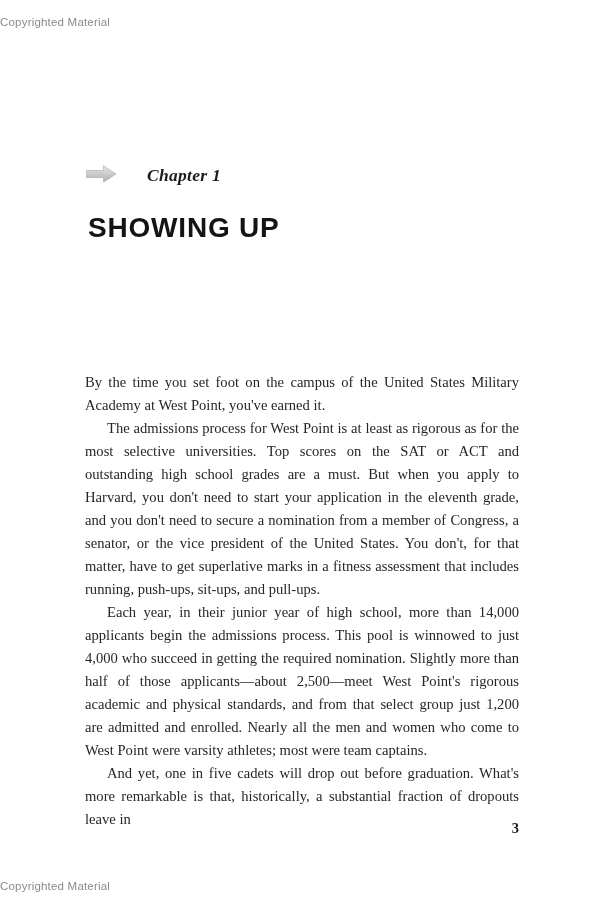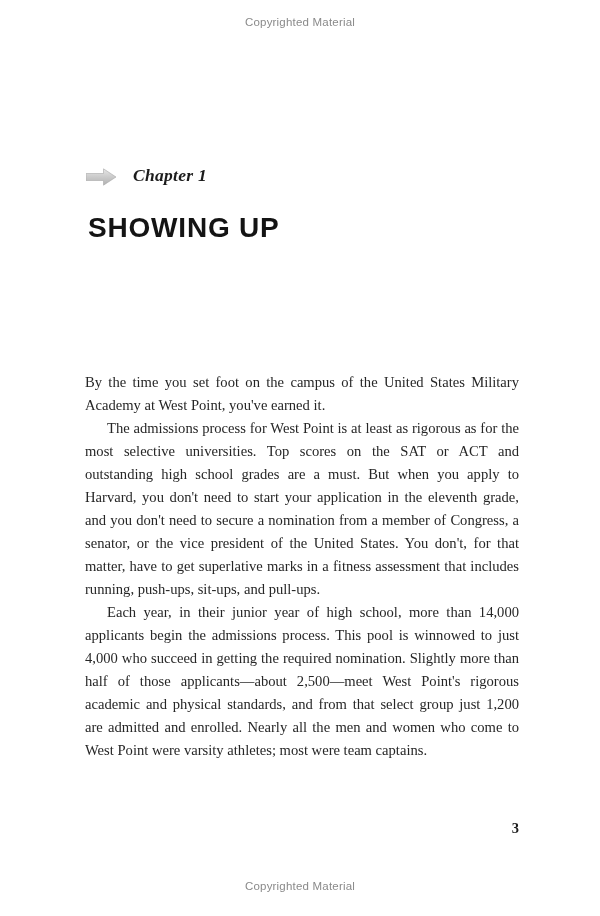--- a/index.html
+++ b/index.html
@@ -14,36 +14,36 @@
     margin: 0 auto;
     background: #ffffff;
     overflow: hidden;
     font-family: "Liberation Serif", serif;
     color: #222222;
   }
   .watermark {
     position: absolute;
     left: 0;
     width: 100%;
-    text-align: center;
+    text-align: left;
     font-family: "Liberation Sans", sans-serif;
     font-size: 11.5px;
     color: #8a8a8a;
     letter-spacing: 0.2px;
   }
   .watermark.top { top: 16px; }
   .watermark.bottom { top: 880px; }
 
   .chapter-row {
     position: absolute;
     left: 86px;
     top: 165px;
     display: flex;
-    align-items: flex-end;
-    gap: 16px;
+    align-items: flex-start;
+    gap: 30px;
   }
   .arrow-icon {
     display: inline-block;
     width: 31px;
     height: 18px;
     line-height: 0;
   }
   .chapter-label {
     font-family: "Liberation Serif", serif;
     font-style: italic;
@@ -115,19 +115,20 @@
     </span>
     <span class="chapter-label">Chapter 1</span>
   </div>
 
   <h1 class="chapter-title">SHOWING UP</h1>
 
   <div class="body-text">
     <p class="no-indent">By the time you set foot on the campus of the United States Military Academy at West Point, you've earned it.</p>
     <p>The admissions process for West Point is at least as rigorous as for the most selective universities. Top scores on the SAT or ACT and outstanding high school grades are a must. But when you apply to Harvard, you don't need to start your application in the eleventh grade, and you don't need to secure a nomination from a member of Congress, a senator, or the vice president of the United States. You don't, for that matter, have to get superlative marks in a fitness assessment that includes running, push-ups, sit-ups, and pull-ups.</p>
     <p>Each year, in their junior year of high school, more than 14,000 applicants begin the admissions process. This pool is winnowed to just 4,000 who succeed in getting the required nomination. Slightly more than half of those applicants—about 2,500—meet West Point's rigorous academic and physical standards, and from that select group just 1,200 are admitted and enrolled. Nearly all the men and women who come to West Point were varsity athletes; most were team captains.</p>
+    <p>And yet, one in five cadets will drop out before graduation. What's more remarkable is that, historically, a substantial fraction of dropouts leave in</p>
   </div>
 
   <div class="page-number">3</div>
 
   <div class="watermark bottom">Copyrighted Material</div>
 
 </div>
 
 </body></html>

